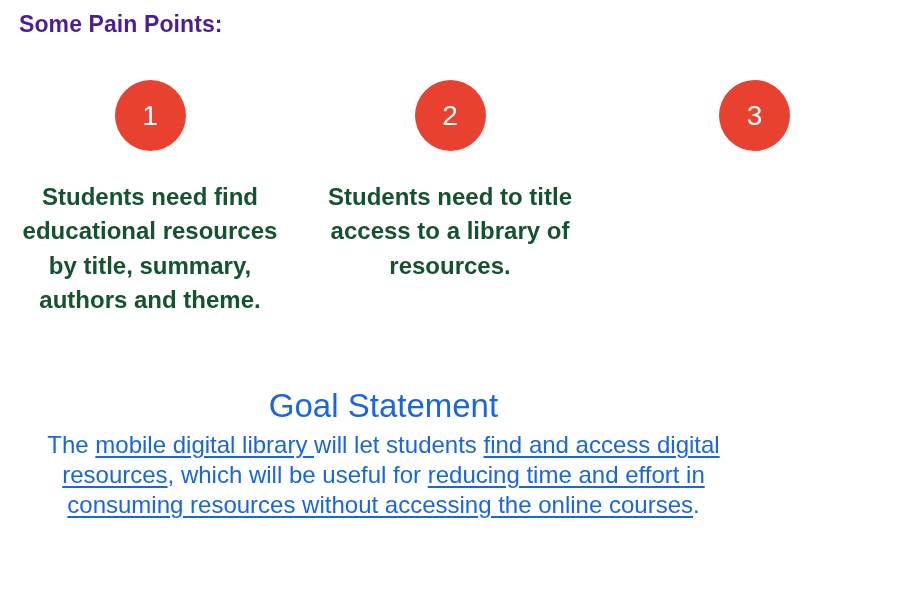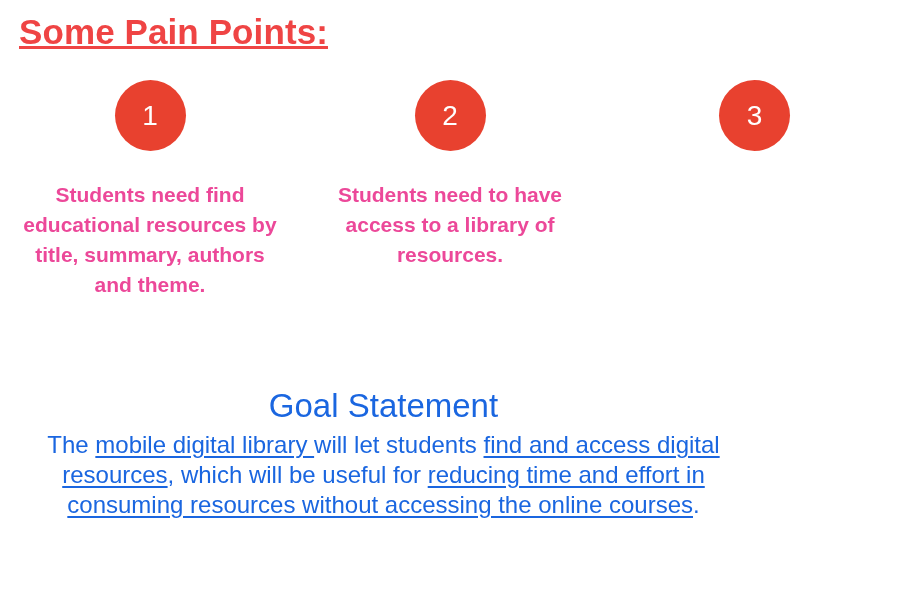--- a/index.html
+++ b/index.html
@@ -20,27 +20,26 @@
     width: 909px;
     height: 609px;
     background: #ffffff;
   }
 
   
   .slide-title {
     position: absolute;
     left: 19px;
     top: 11px;
-    font-size: 35px;
+    font-size: 23px;
     font-weight: bold;
-    color: #ef4444;
+    color: #4c1d95;
     letter-spacing: 0.1px;
     white-space: nowrap;
     line-height: 1.2;
-    text-decoration: underline;
   }
 
   
   .pain-points {
     position: absolute;
     left: 0;
     top: 80px;
     width: 909px;
     display: flex;
     flex-direction: row;
@@ -67,24 +66,24 @@
     align-items: center;
     justify-content: center;
     font-size: 28px;
     font-weight: normal;
     line-height: 1;
     flex: 0 0 auto;
   }
 
   .pain-text {
     margin-top: 29px;
-    font-size: 21px;
+    font-size: 24px;
     font-weight: bold;
     line-height: 1.43;
-    color: #ec4899;
+    color: #14532d;
     text-align: center;
   }
 
   
   .goal-block {
     position: absolute;
     left: 0;
     top: 386px;
     width: 767px;
     text-align: center;
@@ -121,21 +120,21 @@
 
   <div class="pain-points">
 
     <div class="pain-col pain-col-1">
       <div class="pain-badge">1</div>
       <div class="pain-text">Students need find educational resources by title, summary, authors and theme.</div>
     </div>
 
     <div class="pain-col pain-col-2">
       <div class="pain-badge">2</div>
-      <div class="pain-text">Students need to have access to a library of resources.</div>
+      <div class="pain-text">Students need to title access to a library of resources.</div>
     </div>
 
     <div class="pain-col pain-col-3">
       <div class="pain-badge">3</div>
     </div>
 
   </div>
 
   <div class="goal-block">
     <div class="goal-heading">Goal Statement</div>

